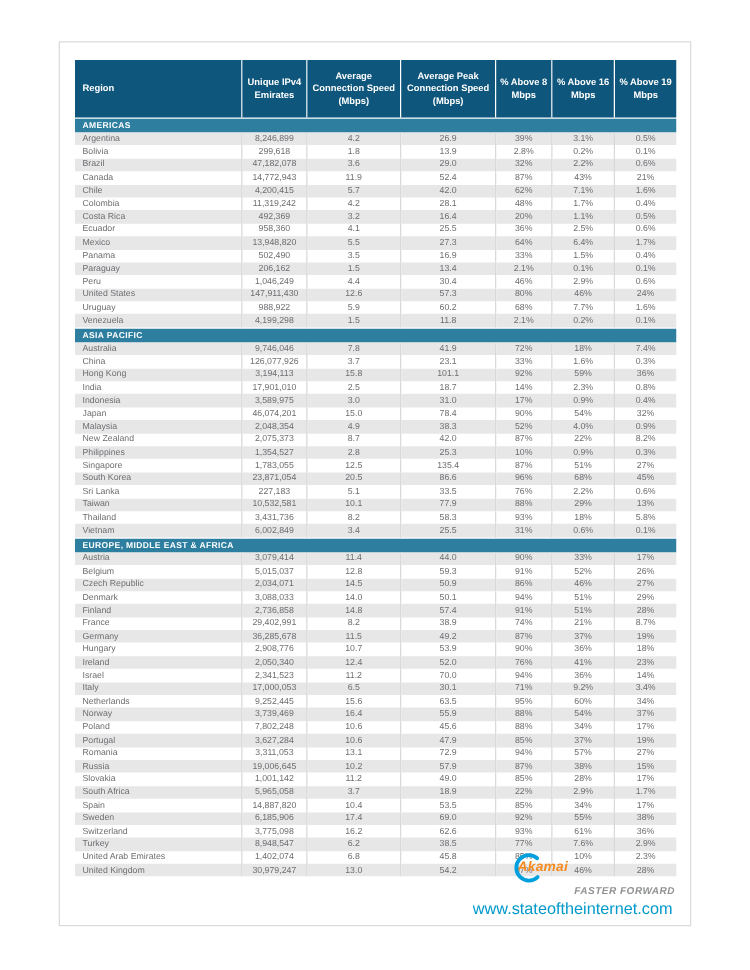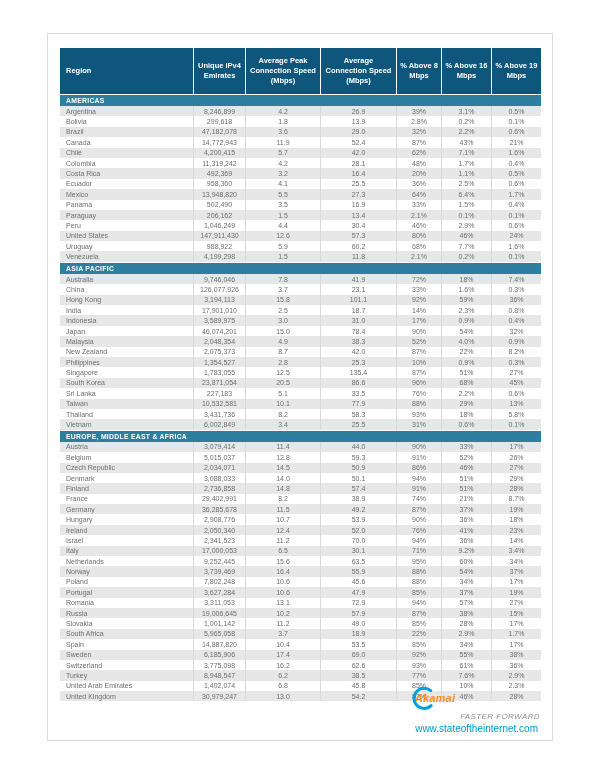--- a/index.html
+++ b/index.html
@@ -95,44 +95,44 @@
   .brand {
     font-size: 11px;
     font-weight: bold;
     font-style: italic;
     color: var(--brand-orange, #F68B1F);
     letter-spacing: 0.2px;
   }
   .tagline {
     font-size: 8px;
     font-style: italic;
-    font-weight: normal;
+    font-weight: bold;
     color: #8f9193;
     margin-left: 5px;
     letter-spacing: 0.4px;
     margin-top: 38px;
   }
   .url {
-    font-size: 10px;
+    font-size: 13px;
     color: var(--url-blue, #0099CB);
     margin-top: 2px;
     margin-right: 2px;
   }
 </style>
 </head>
 <body>
 
 <div class="page">
 
   <div class="table">
     <div class="header-row">
       <div class="header-cell region">Region</div>
       <div class="header-cell">Unique IPv4 Emirates</div>
+      <div class="header-cell">Average Connection Speed (Mbps)</div>
       <div class="header-cell">Average Peak Connection Speed (Mbps)</div>
-      <div class="header-cell">Average Connection Speed (Mbps)</div>
       <div class="header-cell">% Above 8 Mbps</div>
       <div class="header-cell">% Above 16 Mbps</div>
       <div class="header-cell">% Above 19 Mbps</div>
     </div>
     <div>
         <div class="section-bar">AMERICAS</div>
         <div class="row alt">
           <div class="cell c0">Argentina</div>
           <div class="cell c1">8,246,899</div>
           <div class="cell c2">4.2</div>

